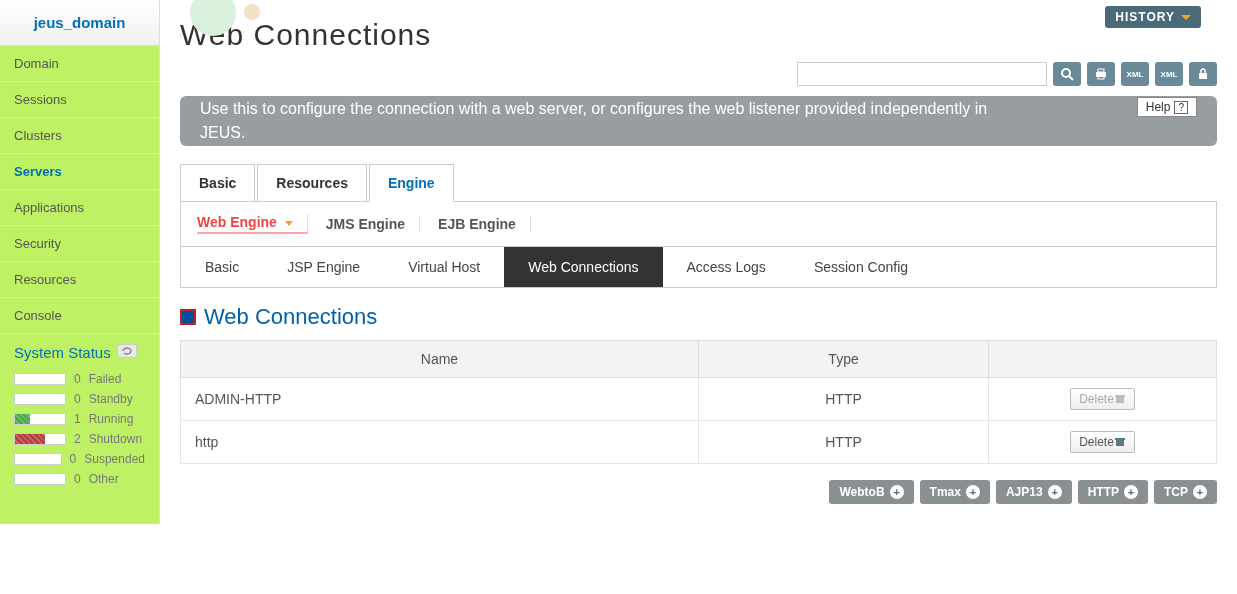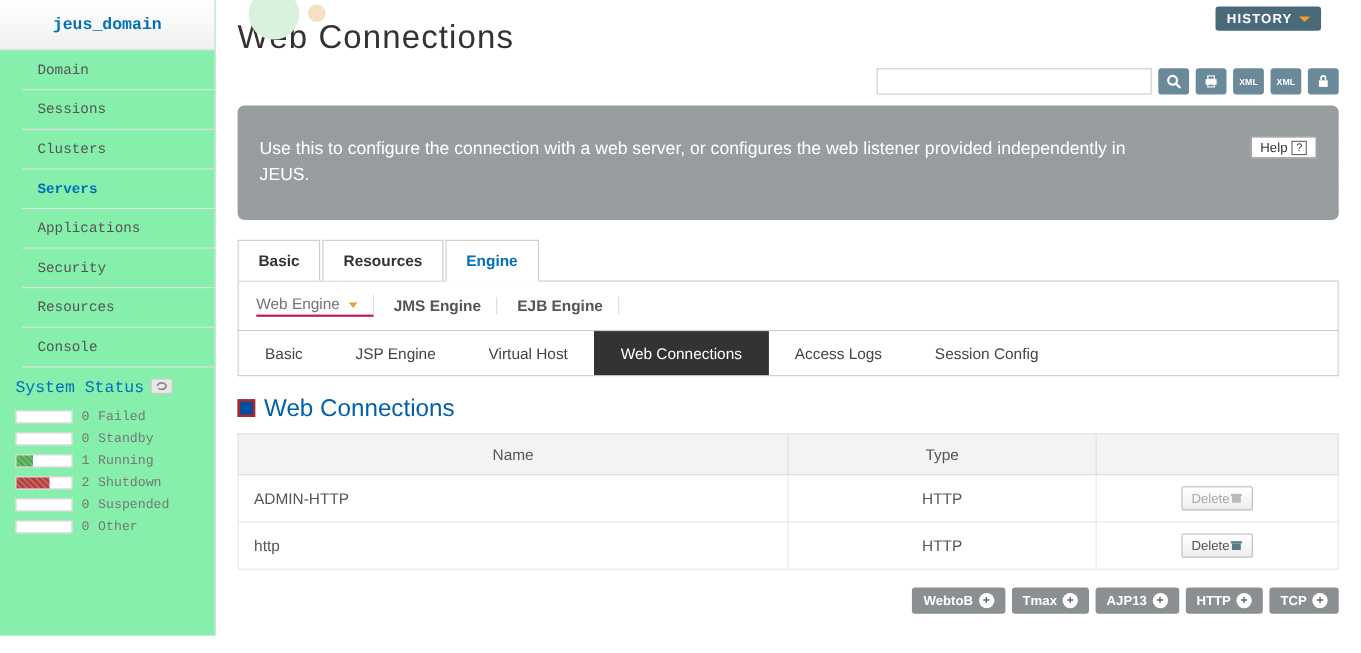--- a/index.html
+++ b/index.html
@@ -1,49 +1,49 @@
 <!DOCTYPE html>
 <html><head>
 <meta charset="utf-8">
 <style>
 * { margin: 0; padding: 0; box-sizing: border-box; }
 body { font-family: Arial, sans-serif; font-size: 13px; color: #333; background: #fff; width: 1237px; }
 .layout { display: flex; }
-.sidebar { width: 196px; background: #86efac; border-right: 1px solid #ddd; font-family: Liberation Mono, monospace; }
+.sidebar { width: 160px; background: #bef264; border-right: 1px solid #ddd; }
 .domain-header { text-align: center; padding: 14px 0; color: #0070b8; font-size: 15px; font-weight: bold; border-bottom: 1px solid #ddd; background: linear-gradient(#fff, #f0f0f0); }
-.nav-item { padding: 10px 14px; border-bottom: 1px solid #e0e0e0; color: #555; cursor: pointer; font-size: 13px; margin-left: 20px; }
+.nav-item { padding: 10px 14px; border-bottom: 1px solid #e0e0e0; color: #555; cursor: pointer; font-size: 13px; }
 .nav-item.active { color: #0070b8; font-weight: bold; }
 .system-status { padding: 10px 14px; }
 .system-status-header { color: #0070b8; font-size: 15px; display: flex; align-items: flex-start; gap: 6px; margin-bottom: 8px; }
 .status-icon-box { width: 20px; height: 14px; background: #e8e8e8; border: 1px solid #ccc; border-radius: 2px; display: inline-flex; align-items: center; justify-content: center; }
 .status-row { display: flex; align-items: center; gap: 8px; padding: 3px 0; color: #777; font-size: 12px; }
 .status-bar { width: 52px; height: 12px; border: 1px solid #ccc; position: relative; background: #fff; }
 .status-bar-fill { height: 100%; }
 .status-bar-fill.running { width: 30%; background: repeating-linear-gradient(45deg,#4ca64c,#4ca64c 2px,#6dbb6d 2px,#6dbb6d 4px); }
 .status-bar-fill.shutdown { width: 60%; background: repeating-linear-gradient(45deg,#b04040,#b04040 2px,#c86060 2px,#c86060 4px); }
 .main { flex: 1; padding: 0 20px 20px 20px; position: relative; }
 .top-deco { position: absolute; top: 0; left: 30px; display: flex; gap: 8px; }
 .deco-circle { border-radius: 50%; }
 .deco1 { width: 46px; height: 46px; background: #d9f1dd; margin-top: -10px; }
 .deco2 { width: 16px; height: 16px; background: #f4e0c4; margin-top: 4px; }
 .history-btn { position: absolute; top: 6px; right: 36px; background: #4a6a7a; color: #fff; font-weight: bold; font-size: 12px; padding: 4px 10px; border-radius: 3px; cursor: pointer; display: flex; align-items: center; gap: 6px; letter-spacing: 1px; }
 .chevron-down { width: 0; height: 0; border-left: 5px solid transparent; border-right: 5px solid transparent; border-top: 5px solid #f0a020; }
 .page-title { font-size: 30px; font-weight: normal; color: #333; margin-top: 18px; margin-bottom: 10px; letter-spacing: 1px; }
 .toolbar-row { display: flex; justify-content: flex-end; gap: 6px; margin-bottom: 10px; }
 .search-input { width: 250px; height: 24px; border: 1px solid #ccc; padding: 0 6px; }
 .tool-btn { width: 28px; height: 24px; background: #6a8a9a; border-radius: 3px; display: flex; align-items: center; justify-content: center; cursor: pointer; color: #fff; font-size: 11px; }
-.info-banner { background: #999ea0; background: repeating-linear-gradient(0deg,#9aa0a2,#9aa0a2 1px,#969c9e 1px,#969c9e 2px); border-radius: 6px; padding: 28px 20px; color: #fff; font-size: 16px; display: flex; justify-content: space-between; align-items: flex-start; margin-bottom: 18px; }
+.info-banner { background: #999ea0; background: repeating-linear-gradient(0deg,#9aa0a2,#9aa0a2 1px,#969c9e 1px,#969c9e 2px); border-radius: 6px; padding: 1px 20px; color: #fff; font-size: 16px; display: flex; justify-content: space-between; align-items: flex-start; margin-bottom: 18px; }
 .info-text { line-height: 1.5; max-width: 800px; }
 .help-btn { background: #fff; color: #333; padding: 2px 8px; border: 1px solid #888; font-size: 12px; cursor: pointer; display: flex; align-items: center; gap: 4px; }
 .tabs-primary { display: flex; border-bottom: 1px solid #ccc; }
 .tab-primary { padding: 10px 18px; border: 1px solid #ccc; border-bottom: none; background: #fff; margin-right: 2px; cursor: pointer; font-weight: bold; font-size: 14px; color: #333; }
 .tab-primary.active { color: #0070b8; border-bottom: 1px solid #fff; margin-bottom: -1px; }
 .tabs-engine { border: 1px solid #ccc; border-top: none; padding: 12px 16px; display: flex; gap: 18px; align-items: center; }
 .engine-link { color: #555; cursor: pointer; font-size: 14px; padding-right: 14px; border-right: 1px solid #ddd; font-weight: bold; }
-.engine-link.active { color: #737373; font-weight: normal; border-bottom: 2px solid #be185d; padding-bottom: 2px; }
+.engine-link.active { color: #ef4444; font-weight: bold; border-bottom: 2px solid #fca5a5; padding-bottom: 2px; }
 .engine-dropdown-arrow { display: inline-block; width: 0; height: 0; border-left: 4px solid transparent; border-right: 4px solid transparent; border-top: 5px solid #e8a030; margin-left: 4px; vertical-align: middle; }
 .tabs-sub { border: 1px solid #ccc; border-top: none; display: flex; }
 .tab-sub { padding: 12px 24px; cursor: pointer; color: #444; font-size: 14px; }
 .tab-sub.active { background: #333; color: #fff; }
 .section-title { margin-top: 16px; display: flex; align-items: center; gap: 8px; color: #0060a8; font-size: 22px; }
 .section-icon { width: 16px; height: 16px; background: #0050a0; border: 2px solid #c02020; display: inline-block; }
 .data-table { width: 100%; border-collapse: collapse; margin-top: 10px; }
 .data-table th { background: #f3f3f3; border: 1px solid #ddd; padding: 10px; font-weight: normal; color: #555; font-size: 14px; }
 .data-table td { border: 1px solid #e5e5e5; padding: 10px 14px; color: #555; font-size: 14px; }
 .data-table td.center { text-align: center; }

